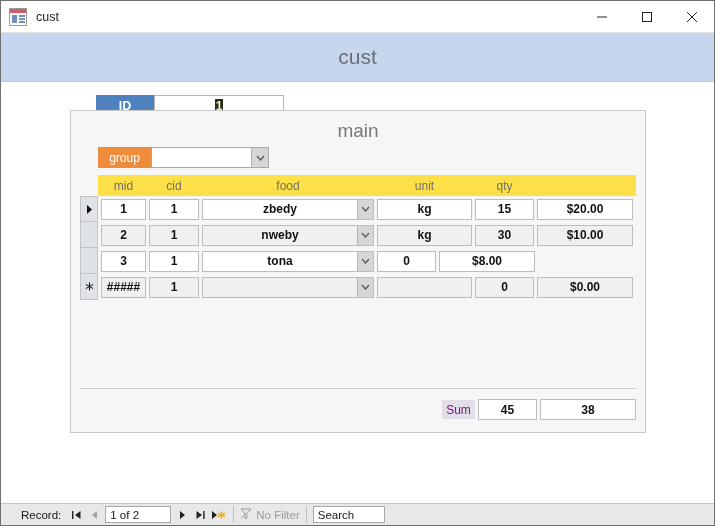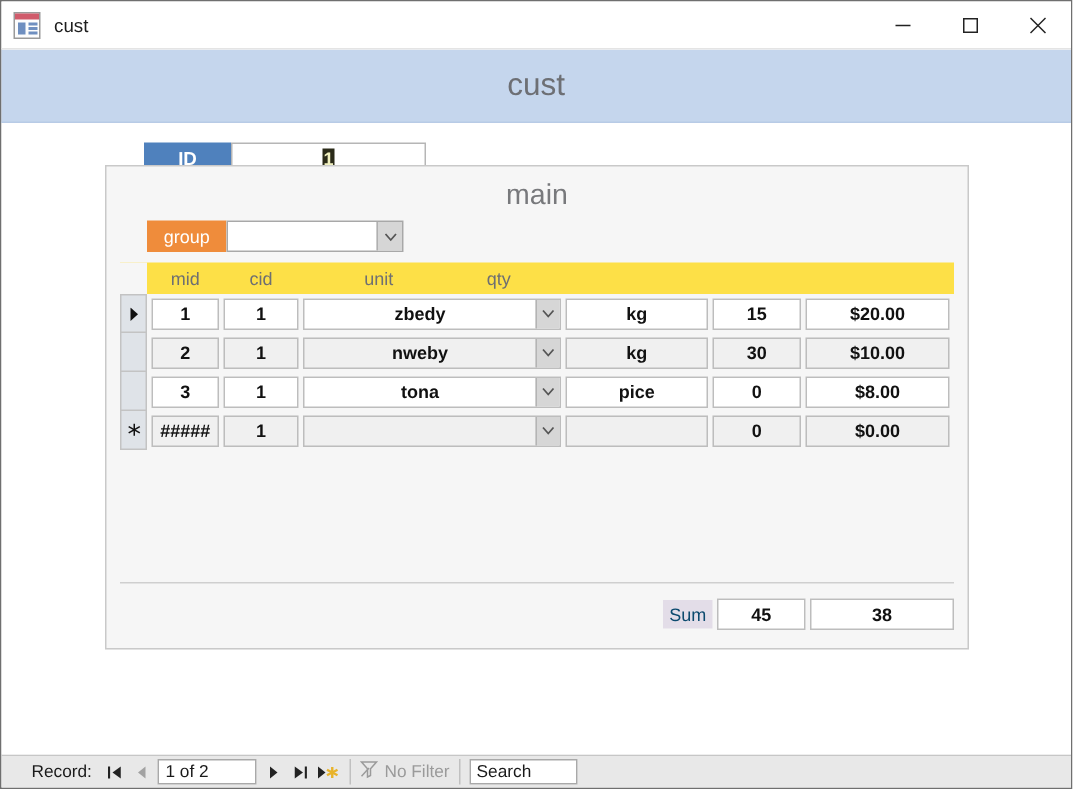--- a/index.html
+++ b/index.html
@@ -309,21 +309,21 @@
     left: 9px;
     right: 9px;
     display: flex;
     justify-content: flex-end;
     align-items: center;
   }
   .sum-label {
     width: 33px;
     height: 19px;
     background: #e3dde8;
-    color: #0c4a6e;
+    color: #701a75;
     font-size: 12px;
     display: flex;
     align-items: center;
     justify-content: center;
     box-sizing: border-box;
   }
   .sum-box {
     height: 21px;
     box-sizing: border-box;
     border: 1px solid #bdbdbd;
@@ -468,20 +468,21 @@
 
       <div class="sheet">
 
         <div class="sheet-head">
           <div class="selcol" style="background:#f6f6f6;border:none;height:21px;"></div>
           <div class="hdr-pad"></div>
           <div class="hcell c-mid">mid</div>
           <div class="hdr-pad"></div>
           <div class="hcell c-cid">cid</div>
           <div class="hdr-pad"></div>
+          <div class="hcell c-food">food</div>
           <div class="hdr-pad"></div>
           <div class="hcell c-unit">unit</div>
           <div class="hdr-pad"></div>
           <div class="hcell c-qty">qty</div>
           <div class="hdr-pad"></div>
         </div>
 
         <div class="sheet-row">
           <div class="selcol first">
             <svg width="7" height="9" viewBox="0 0 7 9">
@@ -525,21 +526,20 @@
           <div class="dcell c-mid">3</div>
           <div class="dcell c-cid">1</div>
           <div class="dcell c-food combocell">
             <span>tona</span>
             <span class="carrow">
               <svg width="9" height="6" viewBox="0 0 9 6">
                   <path d="M1 1 L4.5 5 L8 1" fill="none" stroke="#555" stroke-width="1.2"></path>
                 </svg>
             </span>
           </div>
-          <div class="dcell c-unit">pice</div>
           <div class="dcell c-qty">0</div>
           <div class="dcell c-price">$8.00</div>
         </div>
 
         <div class="sheet-row newrow">
           <div class="selcol">
             <svg width="9" height="9" viewBox="0 0 9 9">
               <line x1="4.5" y1="0.5" x2="4.5" y2="8.5" stroke="#111" stroke-width="1"></line>
               <line x1="0.8" y1="2.4" x2="8.2" y2="6.6" stroke="#111" stroke-width="1"></line>
               <line x1="0.8" y1="6.6" x2="8.2" y2="2.4" stroke="#111" stroke-width="1"></line>

